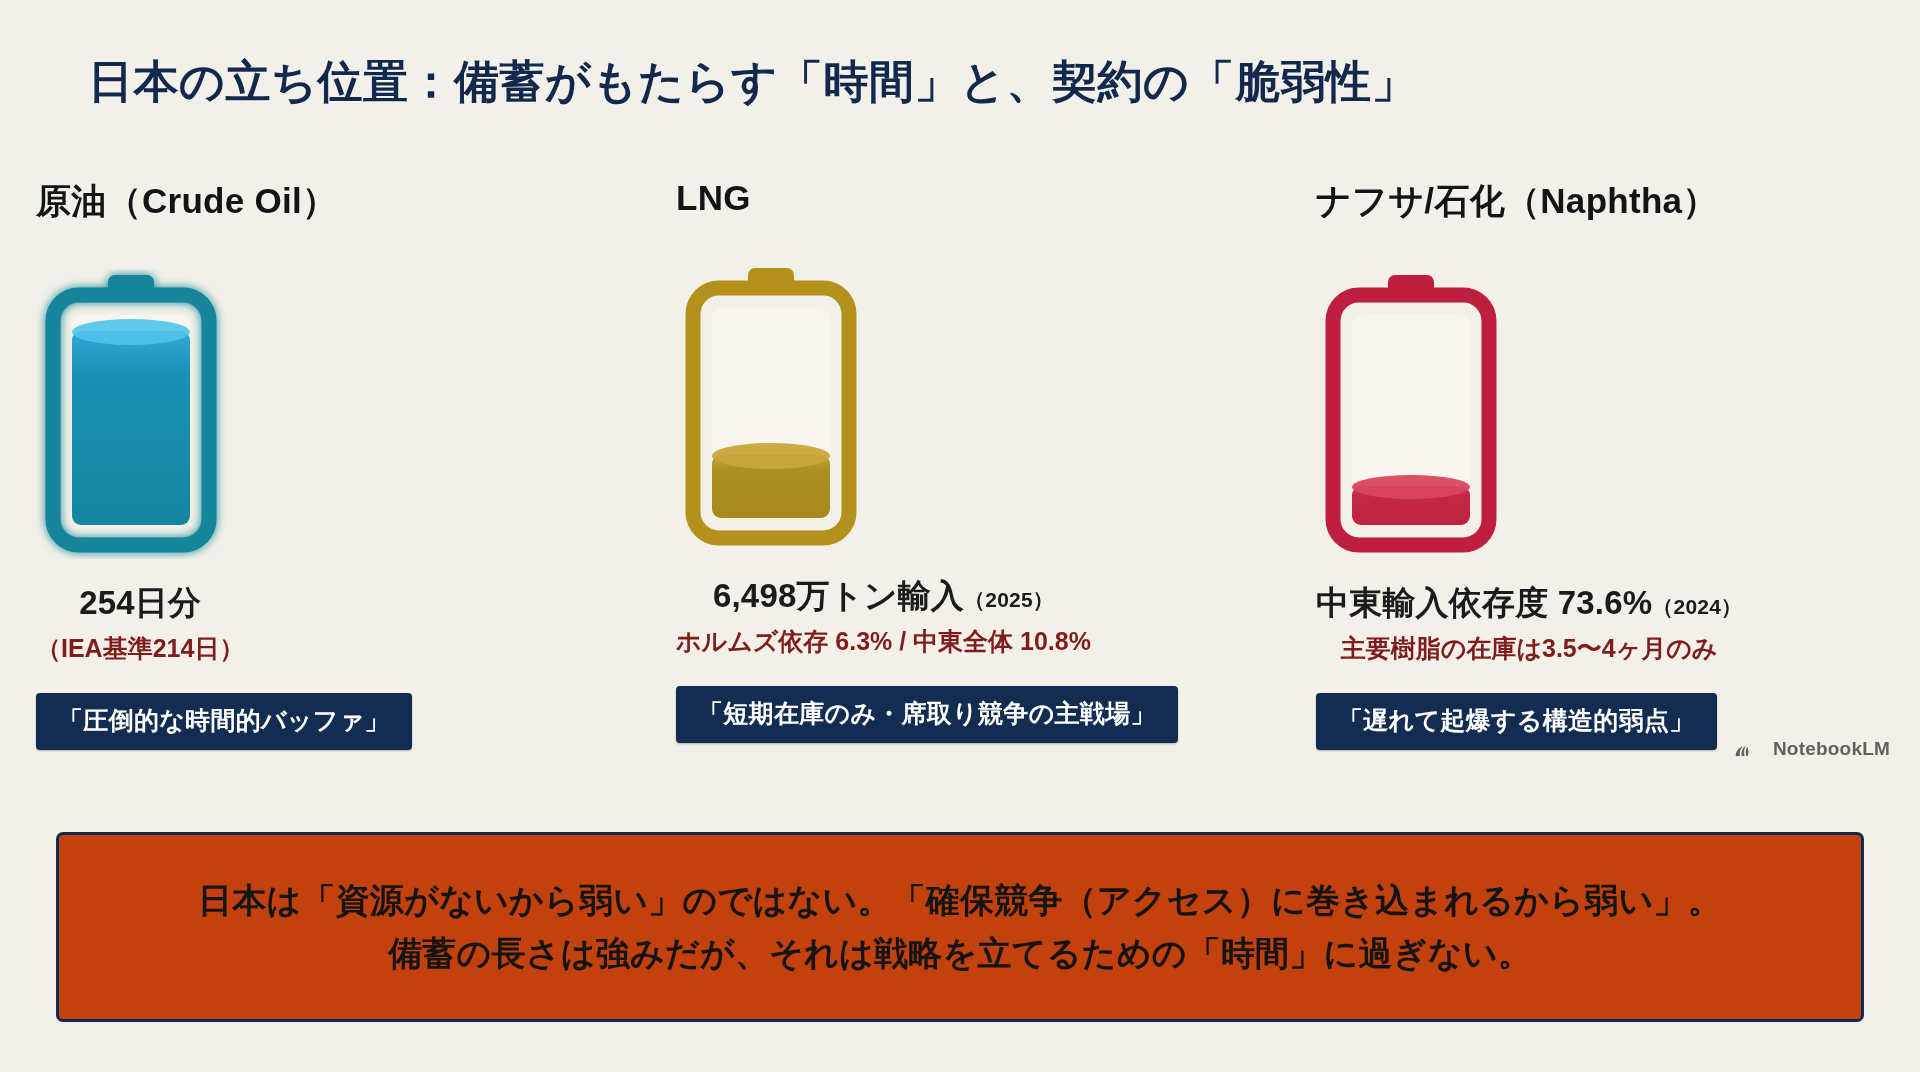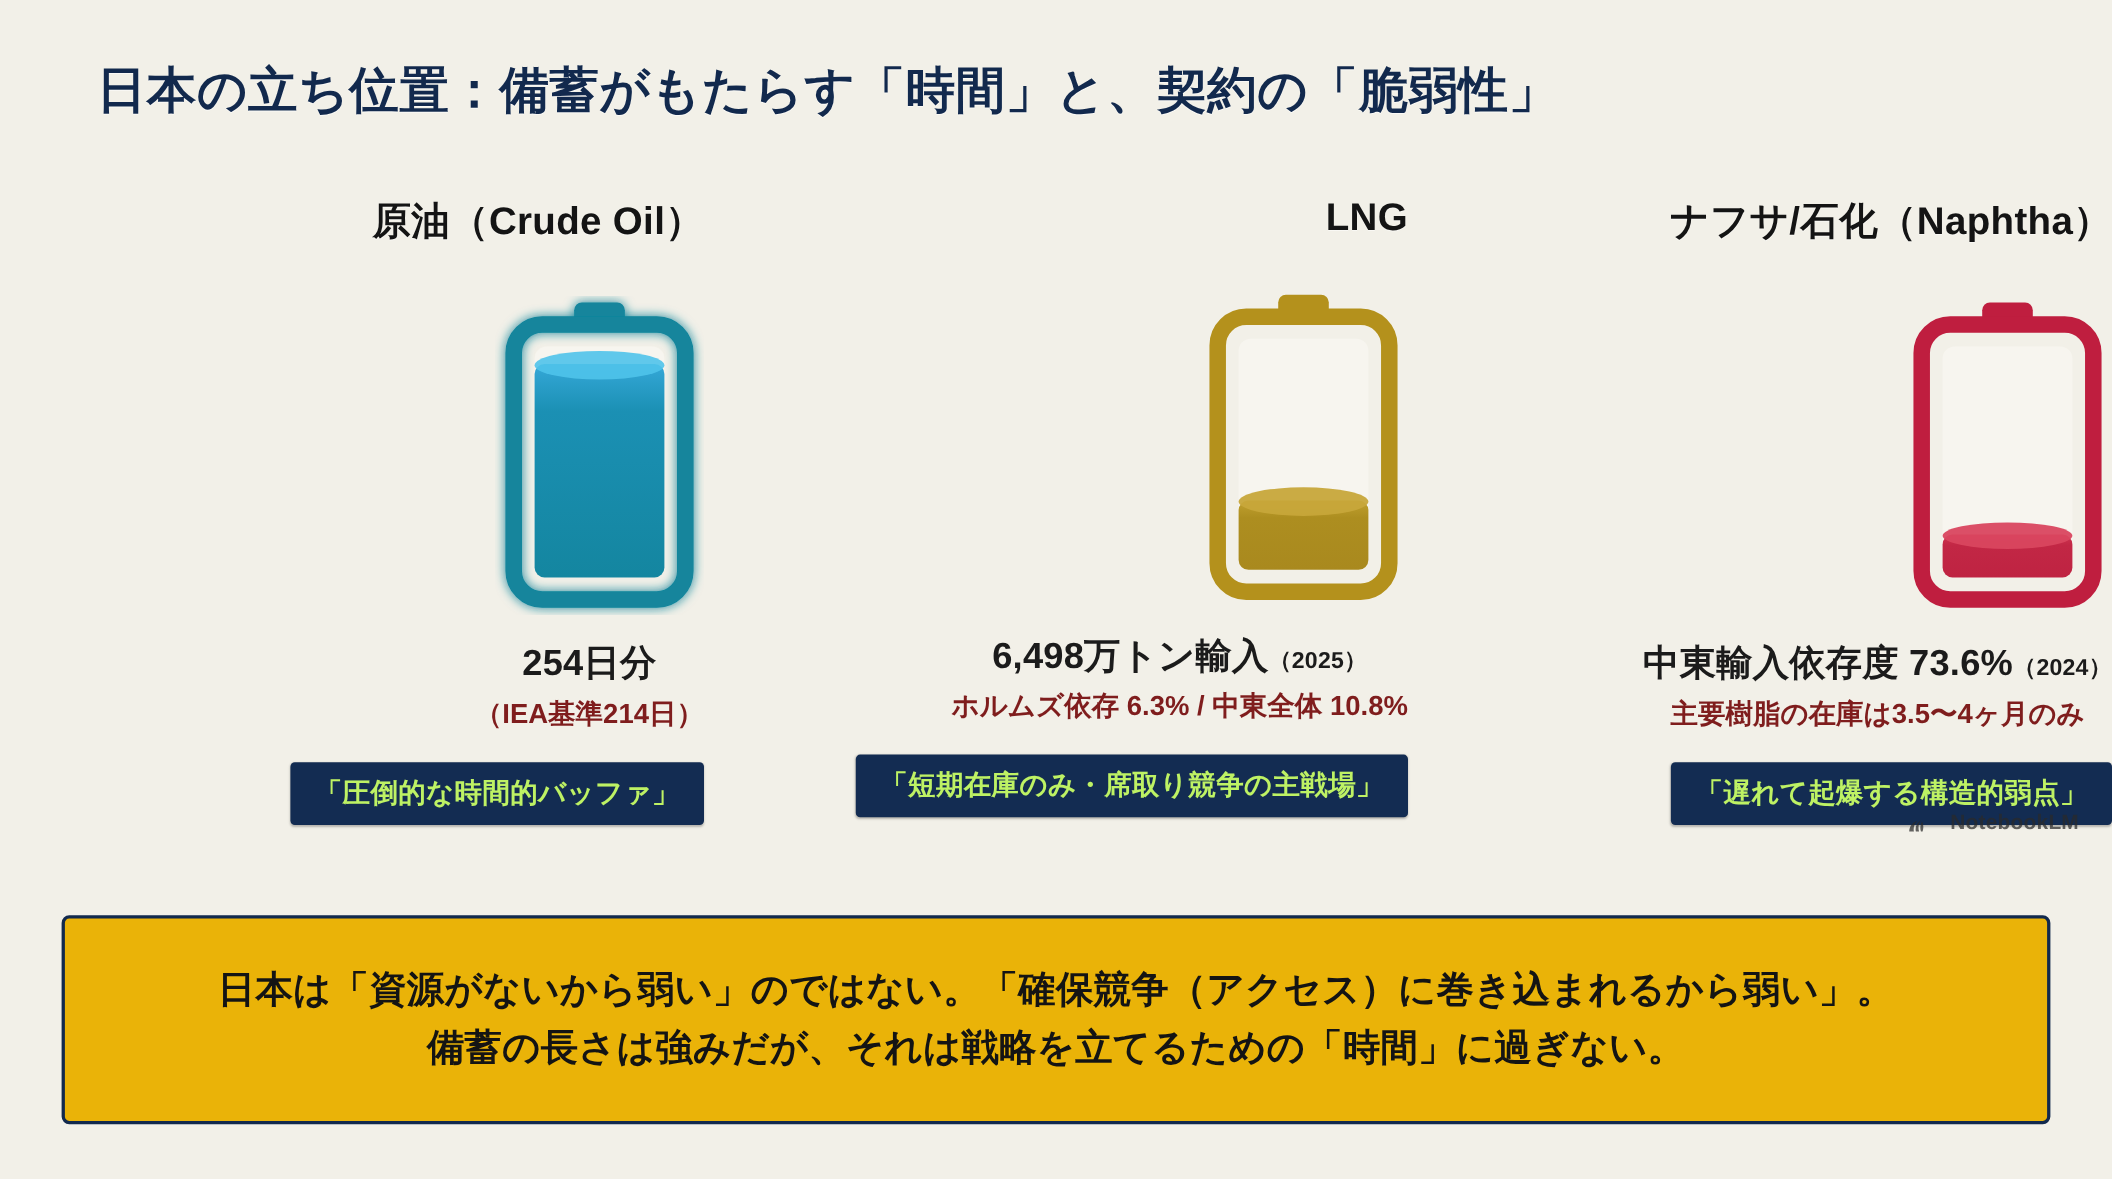--- a/index.html
+++ b/index.html
@@ -46,21 +46,21 @@
     width: 1920px;
     display: flex;
     flex-direction: row;
     justify-content: flex-start;
   }
 
   .col {
     width: 640px;
     display: flex;
     flex-direction: column;
-    align-items: flex-end;
+    align-items: flex-start;
     padding-left: 36px;
   }
 
   .col-header {
     font-size: 35px;
     font-weight: 700;
     color: #141414;
     white-space: nowrap;
     letter-spacing: 0.3px;
     text-shadow: 0 1px 0 rgba(255,255,255,0.5);
@@ -98,40 +98,40 @@
     font-size: 25px;
     font-weight: 700;
     color: #7f1d1d;
     white-space: nowrap;
   }
 
   
   .badge {
     margin-top: 28px;
     background: #132c52;
-    color: #bef264;
+    color: #ffffff;
     font-size: 25px;
     font-weight: 700;
     padding: 11px 22px 13px 22px;
     border-radius: 4px;
     white-space: nowrap;
     letter-spacing: 0.3px;
     box-shadow: 0 1px 2px rgba(0,0,0,0.25);
   }
 
   
   .summary {
     position: absolute;
     left: 56px;
     top: 832px;
     width: 1808px;
     height: 190px;
     border: 3px solid #12294d;
     border-radius: 7px;
-    background: #eab308;
+    background: #c2410c;
     display: flex;
     flex-direction: column;
     align-items: center;
     justify-content: center;
   }
 
   .summary-line {
     font-size: 34px;
     font-weight: 700;
     color: #141414;

